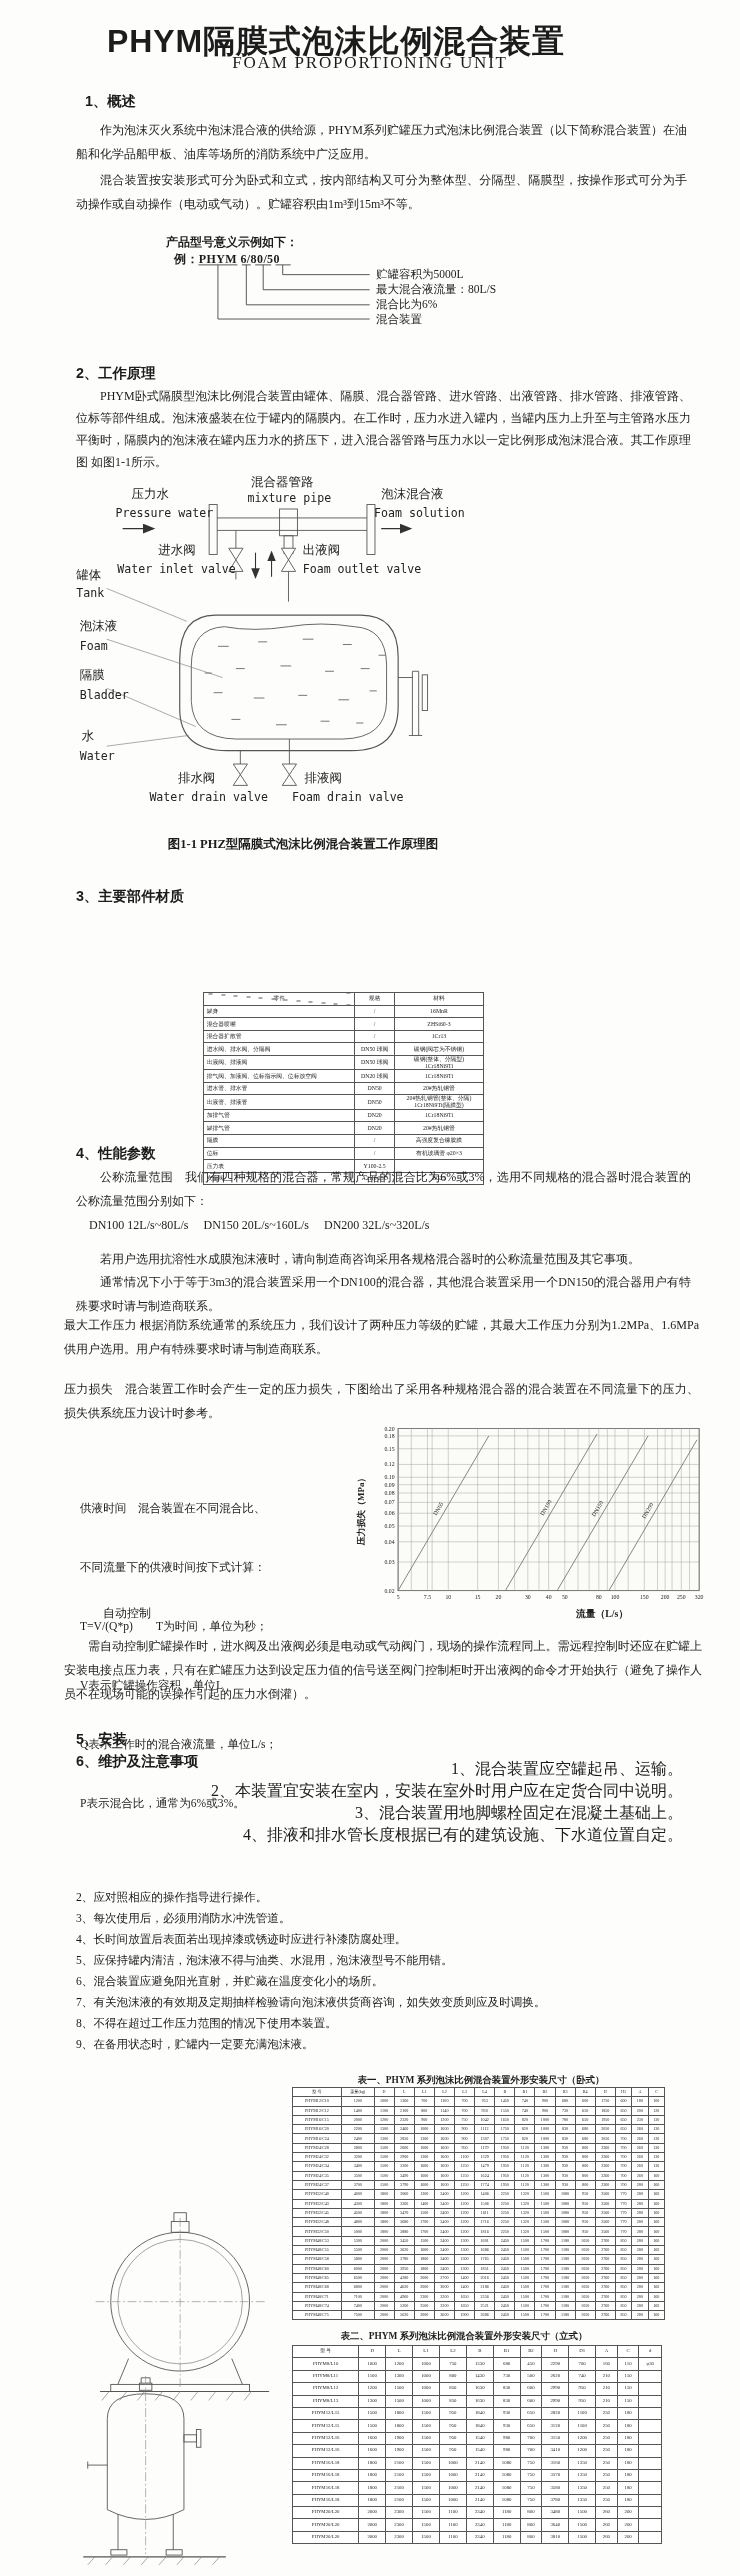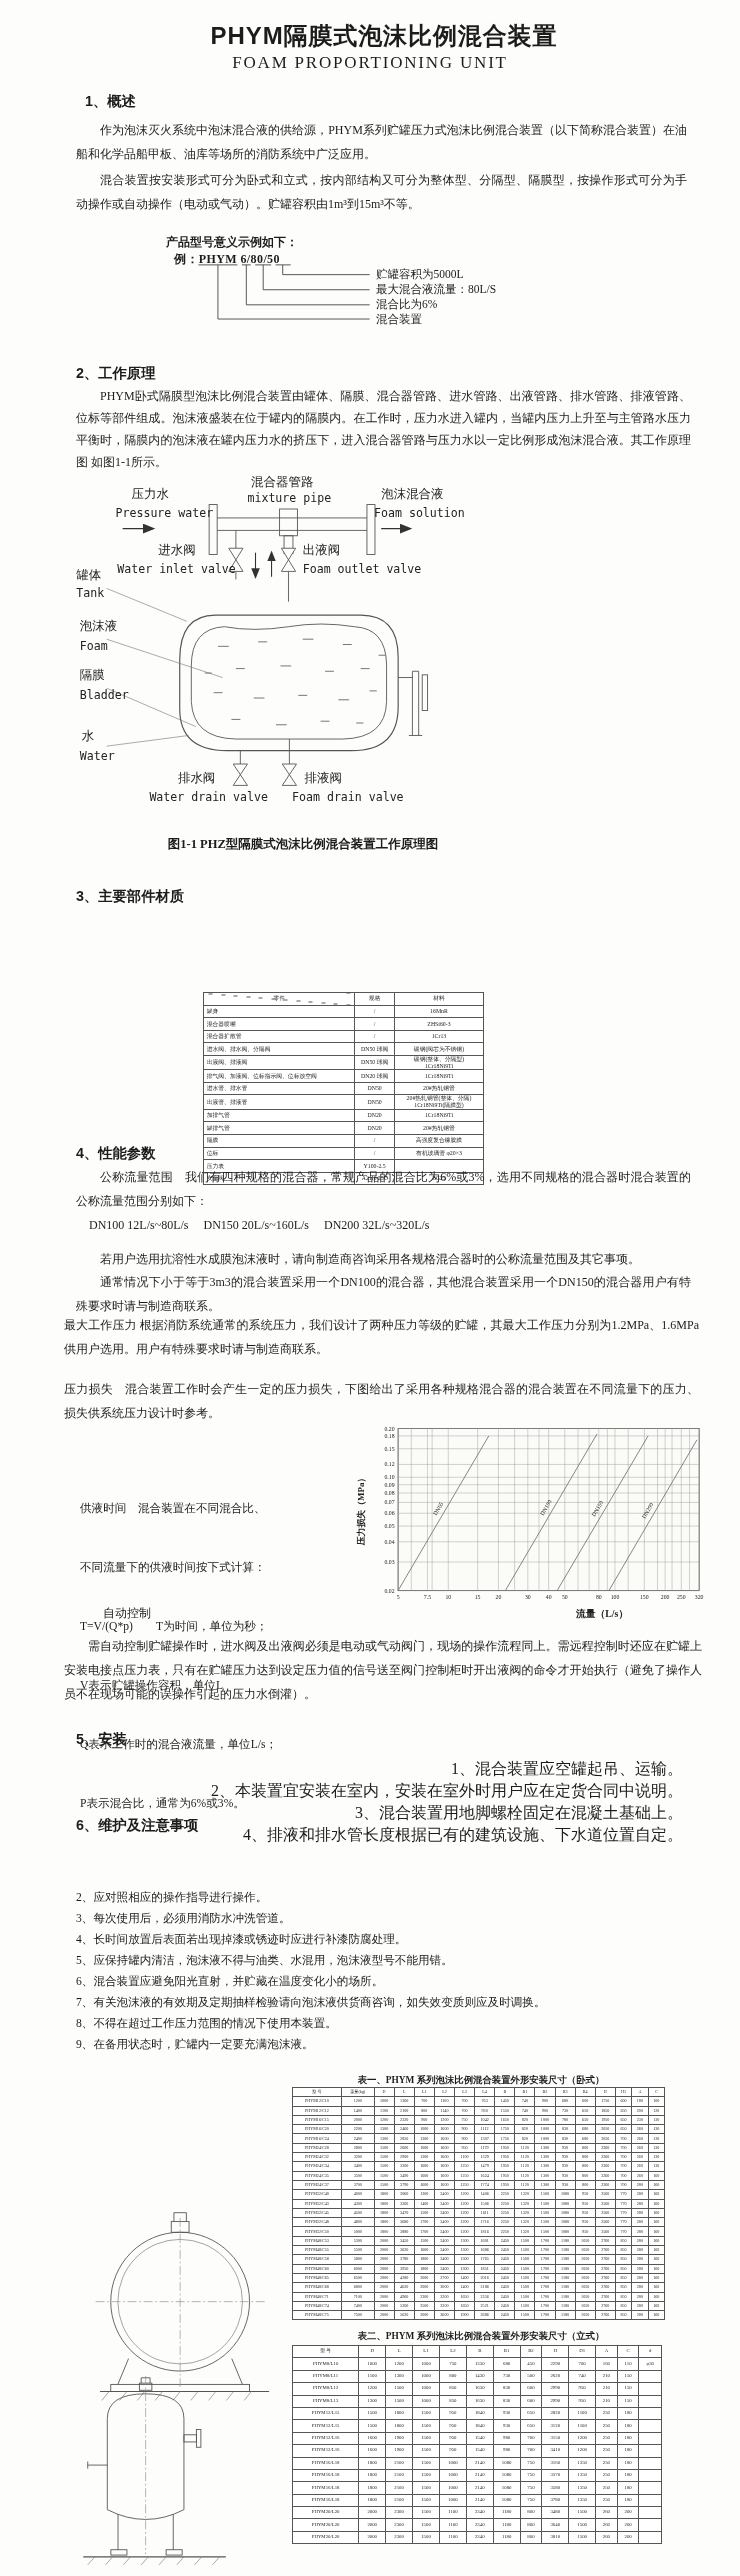--- a/index.html
+++ b/index.html
@@ -1,20 +1,20 @@
 <!DOCTYPE html>
 <html style="font-size:14.3px"><head>
 <meta charset="utf-8">
 <style>
   html,body{margin:0;padding:0;background:#e8e8e8;}
   .page{position:relative;width:740px;height:2576px;background:#fdfdfb;margin:0 auto;
         font-family:"Liberation Serif","DejaVu Serif",serif;color:#1c1c1c;overflow:hidden;}
   .abs{position:absolute;}
   .title{width:672px;text-align:center;font-family:"Liberation Sans","DejaVu Sans",sans-serif;
-         font-weight:bold;font-size:24px;letter-spacing:0.9px;padding-left:48px;}
+         font-weight:bold;font-size:32px;letter-spacing:0.9px;}
   .subtitle{width:740px;text-align:center;font-size:17px;letter-spacing:1.8px;}
   .h{font-family:"Liberation Sans","DejaVu Sans",sans-serif;font-weight:bold;font-size:14.3px;}
   .body-p{font-size:12px;line-height:24px;text-align:justify;}
   .indent{text-indent:2em;}
   .bold{font-weight:bold;}
   .line-list div{white-space:pre;margin-top:36px;}
   table{border-collapse:collapse;background:#fff;}
   th,td{border:0.5px solid #555;text-align:center;font-weight:normal;padding:0 0.9px;white-space:pre-line;}
   .mat-table{font-size:5.8px;width:281px;}
   .mat-table td:first-child{text-align:left;padding-left:2.7px;}
@@ -327,21 +327,21 @@
   <div class="abs body-p indent" style="top:1634px;left:64px;width:638px;">需自动控制贮罐操作时，进水阀及出液阀必须是电动或气动阀门，现场的操作流程同上。需远程控制时还应在贮罐上安装电接点压力表，只有在贮罐压力达到设定压力值的信号送至阀门控制柜时开出液阀的命令才开始执行（避免了操作人员不在现场可能的误操作引起的压力水倒灌）。</div>
 
   <div class="abs h" style="top:1730px;left:76px;">5、安装</div>
   <div class="abs" style="top:1758px;left:68px;width:615px;font-size:16px;line-height:22px;text-align:right;">
       <div>1、混合装置应空罐起吊、运输。</div>
       <div>2、本装置宜安装在室内，安装在室外时用户应在定货合同中说明。</div>
       <div>3、混合装置用地脚螺栓固定在混凝土基础上。</div>
       <div>4、排液和排水管长度根据已有的建筑设施、下水道位置自定。</div>
     </div>
 
-  <div class="abs h" style="top:1816px;left:76px;">6、维护及注意事项</div>
+  <div class="abs h" style="top:1752px;left:76px;">6、维护及注意事项</div>
   <div class="abs" style="top:1887px;left:76px;width:624px;font-size:11.6px;line-height:21px;">
       <div>2、应对照相应的操作指导进行操作。</div>
       <div>3、每次使用后，必须用消防水冲洗管道。</div>
       <div>4、长时间放置后表面若出现掉漆或锈迹时应进行补漆防腐处理。</div>
       <div>5、应保持罐内清洁，泡沫液不得与油类、水混用，泡沫液型号不能用错。</div>
       <div>6、混合装置应避免阳光直射，并贮藏在温度变化小的场所。</div>
       <div>7、有关泡沫液的有效期及定期抽样检验请向泡沫液供货商咨询，如失效变质则应及时调换。</div>
       <div>8、不得在超过工作压力范围的情况下使用本装置。</div>
       <div>9、在备用状态时，贮罐内一定要充满泡沫液。</div>
     </div>
@@ -841,21 +841,21 @@
     </g>
     <g stroke="#777" stroke-width="0.7">
       <path d="M50 213 l-8 10 M70 213 l-8 10 M90 213 l-8 10 M110 213 l-8 10 M130 213 l-8 10 M150 213 l-8 10 M170 213 l-8 10 M190 213 l-8 10 M210 213 l-8 10"></path>
     </g>
     <g stroke="#888" stroke-width="0.7" stroke-dasharray="10 3 2 3">
       <line x1="35" y1="112" x2="225" y2="112"></line>
       <line x1="130" y1="18" x2="130" y2="210"></line>
     </g>
   </svg>
 
-  <div class="abs tbl-caption" style="top:2330px;left:267px;width:428px;text-align:center;">表二、PHYM 系列泡沫比例混合装置外形安装尺寸（立式）</div>
+  <div class="abs tbl-caption" style="top:2330px;left:250px;width:428px;text-align:center;">表二、PHYM 系列泡沫比例混合装置外形安装尺寸（立式）</div>
   <table class="abs dim-table2" style="top:2345px;left:292px;width:370px;">
       <thead>
         <tr>
           <th>型  号</th>
           <th>D</th>
           <th>L</th>
           <th>L1</th>
           <th>L2</th>
           <th>B</th>
           <th>B1</th>

